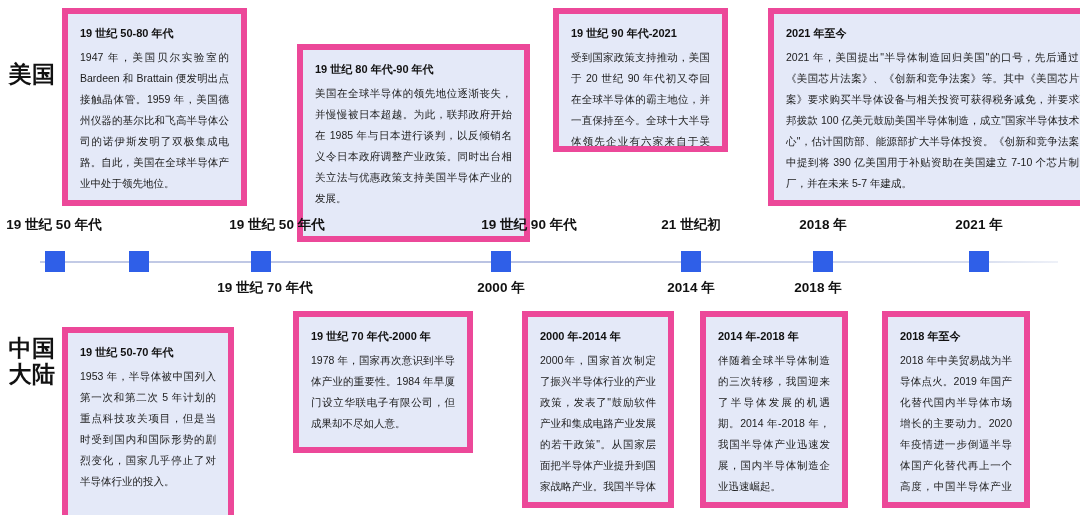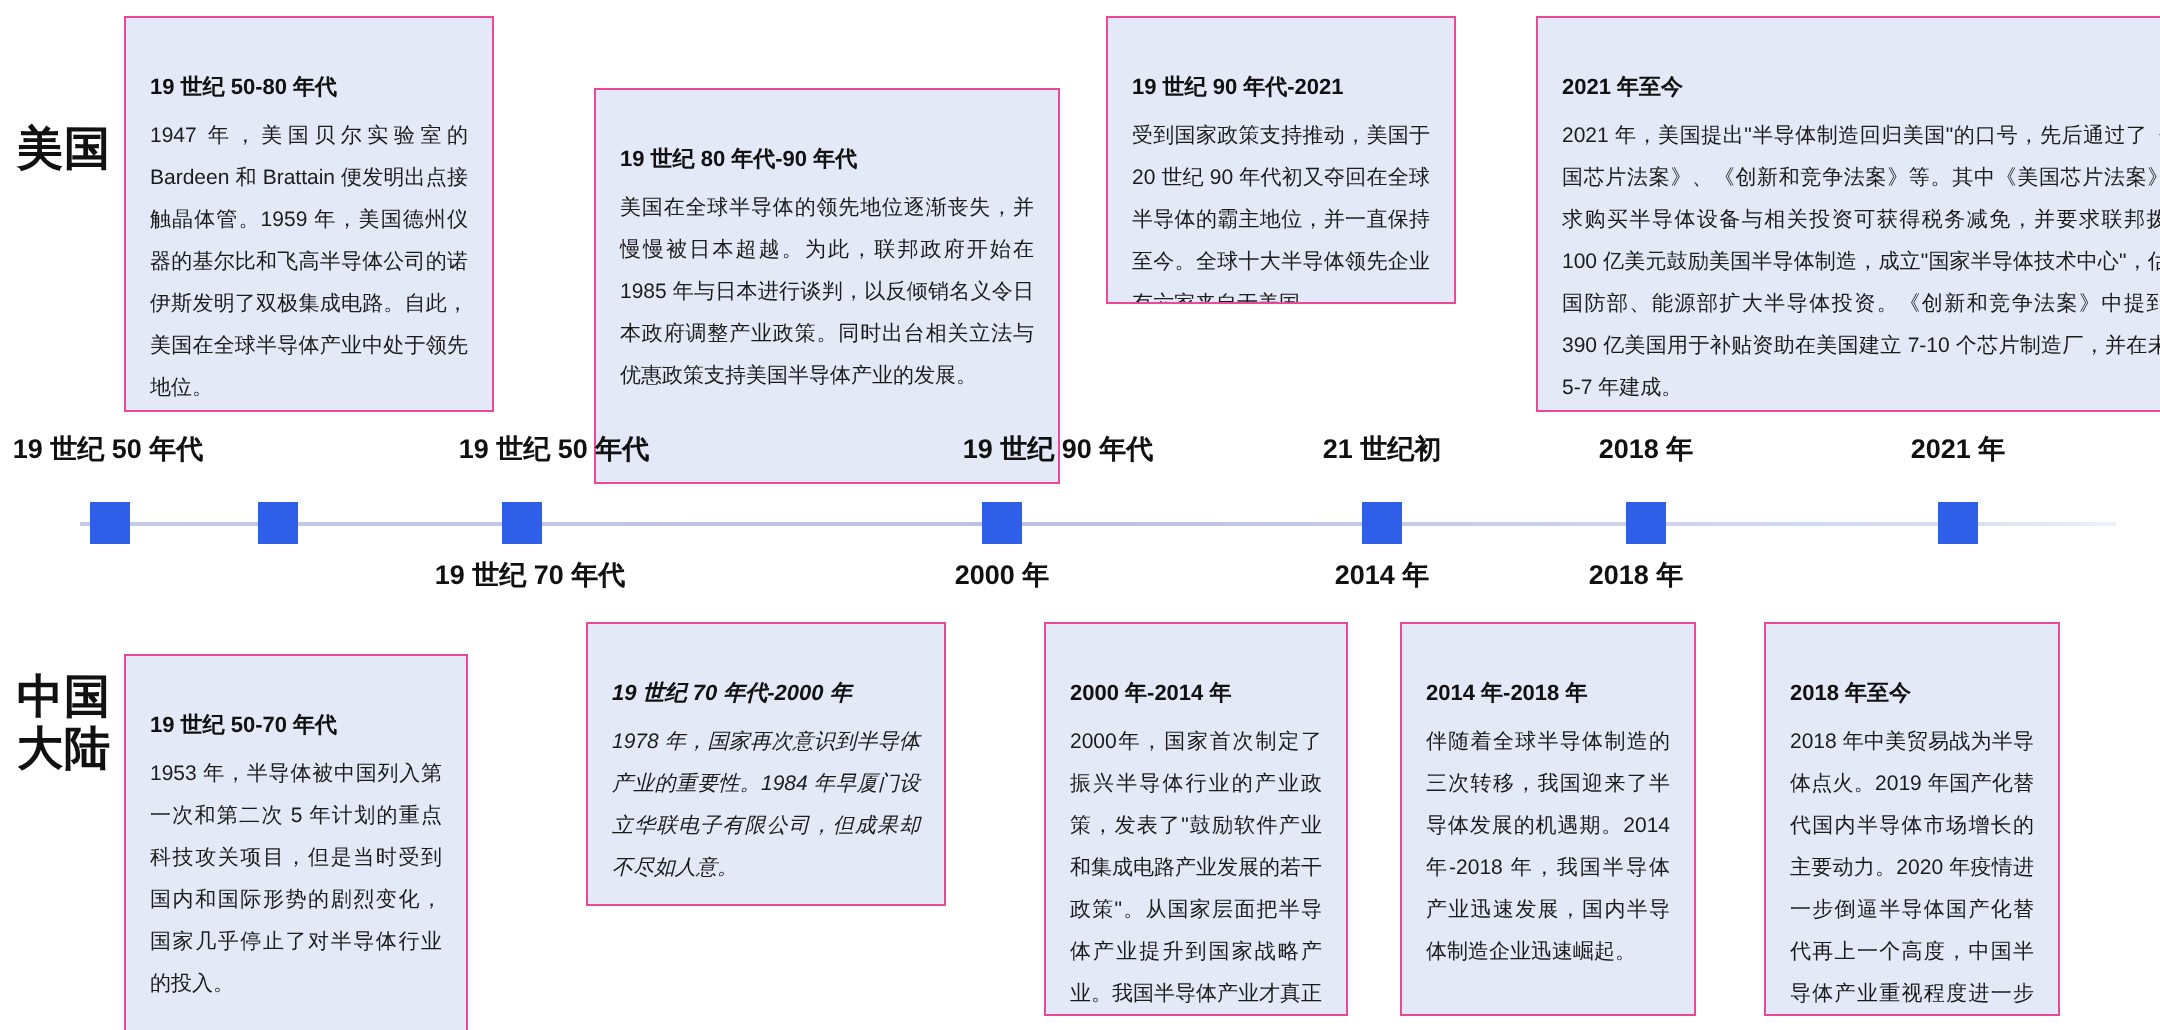--- a/index.html
+++ b/index.html
@@ -32,22 +32,22 @@
     width: 52px;
   }
   .region-label.us   { left: 6px;  top: 62px; }
   .region-label.cn   { left: 6px;  top: 336px; }
 
   
   .card {
     position: absolute;
     box-sizing: border-box;
     background: #e4e9f8;
-    border: 1px solid #ec4899;
-    padding: 28px 12px 10px 12px;
+    border: 6px solid #ec4899;
+    padding: 12px 12px 10px 12px;
     overflow: hidden;
   }
   .card-title {
     font-size: 11px;
     font-weight: 700;
     color: #111111;
     margin: 0 0 7px 0;
     line-height: 1.3;
     white-space: nowrap;
   }
@@ -139,21 +139,21 @@
       <div class="tick-label below" style="left: 501px;">2000 年</div>
       <div class="tick-label below" style="left: 691px;">2014 年</div>
       <div class="tick-label below" style="left: 818px;">2018 年</div>
     </div>
 
   <div class="card" style="left:62px; top:311px; width:172px; height:197px;margin-top:16px;">
     <div class="card-title">19 世纪 50-70 年代</div>
     <div class="card-body">1953 年，半导体被中国列入第一次和第二次 5 年计划的重点科技攻关项目，但是当时受到国内和国际形势的剧烈变化，国家几乎停止了对半导体行业的投入。</div>
   </div>
 
-  <div class="card" style="left:293px; top:311px; width:180px; height:142px;font-style:italic;">
+  <div class="card" style="left:293px; top:311px; width:180px; height:142px;">
     <div class="card-title">19 世纪 70 年代-2000 年</div>
     <div class="card-body">1978 年，国家再次意识到半导体产业的重要性。1984 年早厦门设立华联电子有限公司，但成果却不尽如人意。</div>
   </div>
 
   <div class="card" style="left:522px; top:311px; width:152px; height:197px;">
     <div class="card-title">2000 年-2014 年</div>
     <div class="card-body">2000年，国家首次制定了振兴半导体行业的产业政策，发表了"鼓励软件产业和集成电路产业发展的若干政策"。从国家层面把半导体产业提升到国家战略产业。我国半导体产业才真正开始。</div>
   </div>
 
   <div class="card" style="left:700px; top:311px; width:148px; height:197px;">

